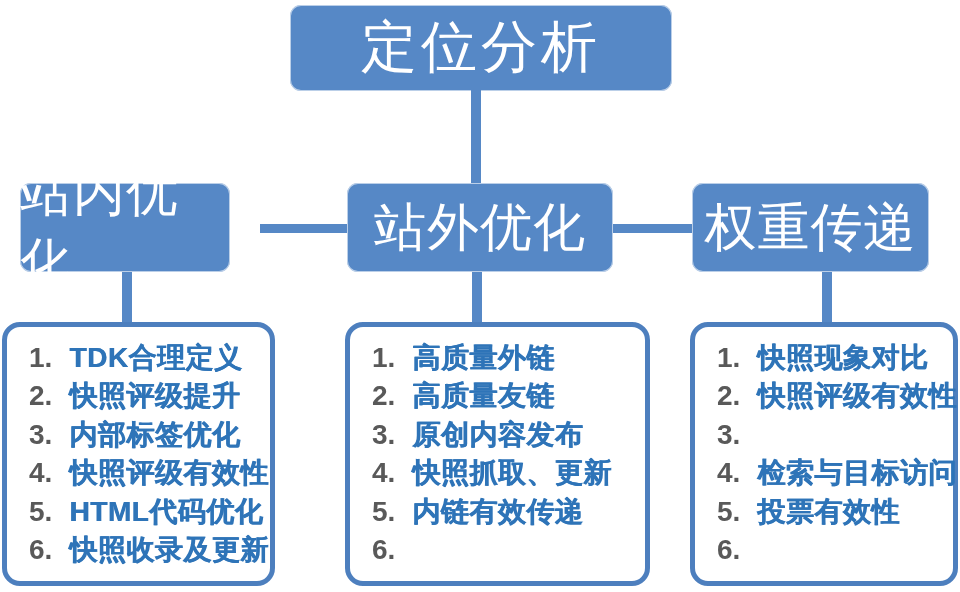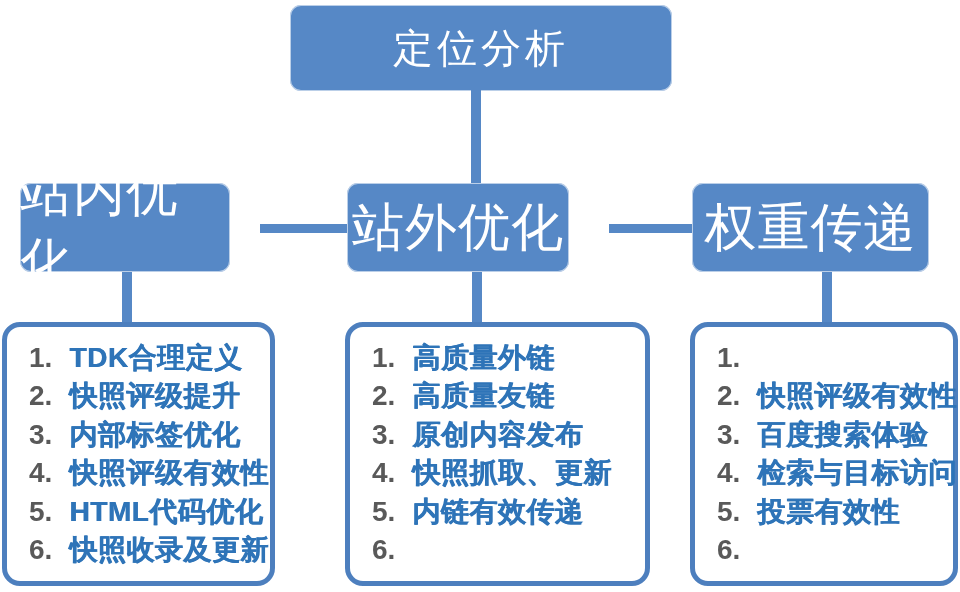--- a/index.html
+++ b/index.html
@@ -14,28 +14,28 @@
   .node{
     position:absolute;
     background:var(--node-fill,#5688C6);
     border-radius:11px;
     display:flex;align-items:center;justify-content:center;
     color:#ffffff;
     box-shadow:0 0 0 1px rgba(255,255,255,0.6) inset;
   }
   .node.root{
     left:290px;top:5px;width:382px;height:86px;
-    font-size:40px;letter-spacing:4px;
+    font-size:56px;letter-spacing:4px;
   }
   .node.branch{
     top:183px;height:89px;
     font-size:52px;letter-spacing:1px;
   }
   .node.branch.b0{left:20px;width:210px;}
-  .node.branch.b1{left:347px;width:222px;}
+  .node.branch.b1{left:347px;width:266px;}
   .node.branch.b2{left:692px;width:237px;}
   
   .vline,.hline{position:absolute;background:var(--connector,#5688C6);}
   .vline{width:10px;}
   .hline{height:9px;top:224px;}
   .vl-root{left:471px;top:88px;height:97px;}
   .hl-left{left:260px;width:92px;}
   .hl-right{left:609px;width:88px;}
   .vl-b0{left:122px;top:270px;height:56px;}
   .vl-b1{left:472px;top:270px;height:56px;}
@@ -144,28 +144,28 @@
       <span class="txt">内链有效传递</span>
     </div>
     <div class="item">
       <span class="num">6.</span>
     </div>
   </div>
 
   <div class="list l2">
     <div class="item">
       <span class="num">1.</span>
+      <span class="txt">快照现象对比</span>
     </div>
     <div class="item">
       <span class="num">2.</span>
       <span class="txt">快照评级有效性</span>
     </div>
     <div class="item">
       <span class="num">3.</span>
-      <span class="txt">百度搜索体验</span>
     </div>
     <div class="item">
       <span class="num">4.</span>
       <span class="txt">检索与目标访问</span>
     </div>
     <div class="item">
       <span class="num">5.</span>
       <span class="txt">投票有效性</span>
     </div>
     <div class="item">

